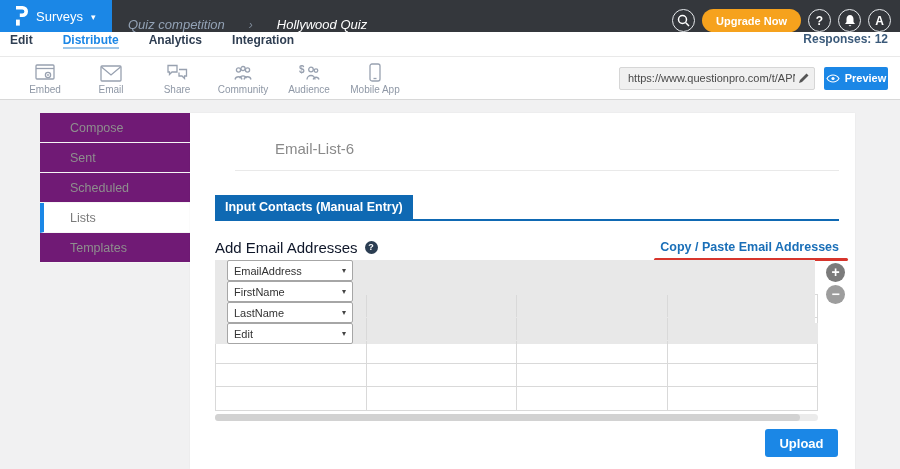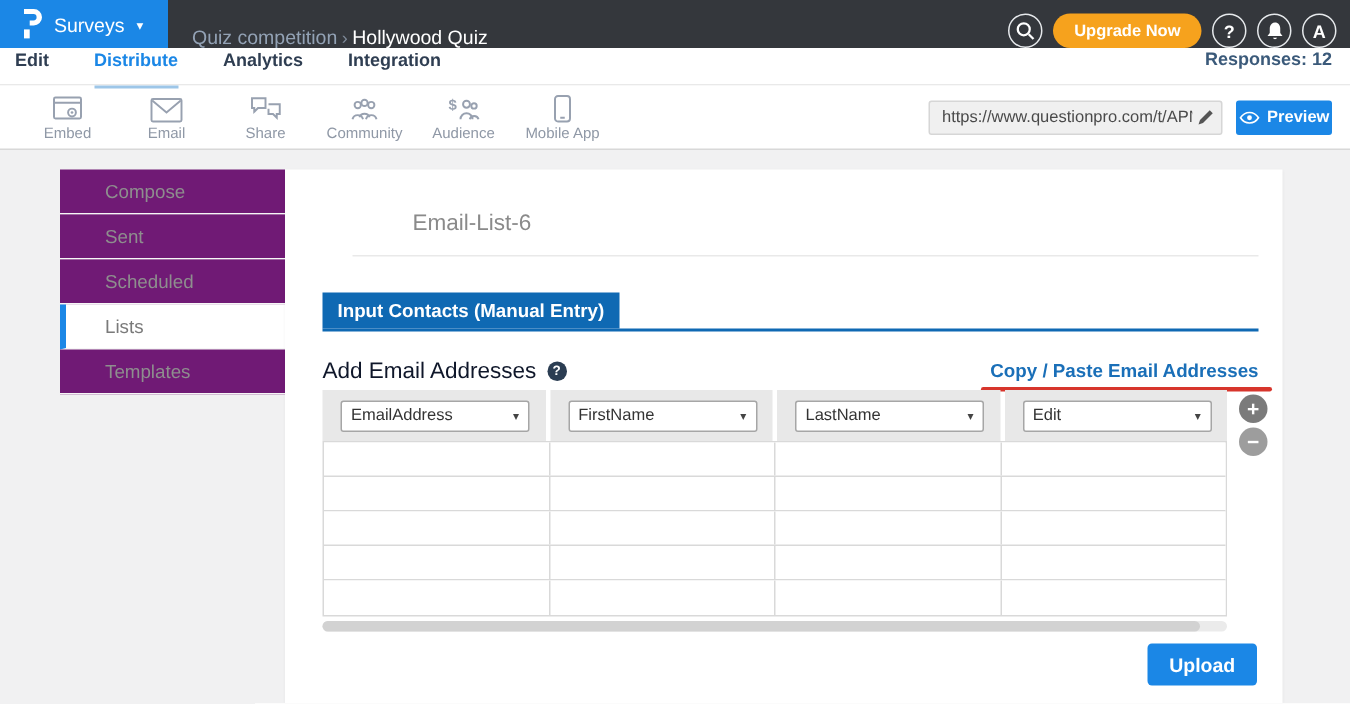--- a/index.html
+++ b/index.html
@@ -10,32 +10,32 @@
   }
   *{box-sizing:border-box;margin:0;padding:0;}
   body{font-family:"Liberation Sans",sans-serif;background:#fff;}
   .screen{position:relative;width:900px;height:469px;background:#f1f1f2;overflow:hidden;font-size:12px;}
 
   
   .topbar{display:flex;align-items:flex-end;height:32px;background:#34373c;}
   .logo-block{display:flex;align-items:center;gap:8px;width:112px;height:32px;background:var(--accent);padding:0 10px 0 13px;cursor:pointer;}
   .logo-block .product{color:#fff;font-size:13px;}
   .logo-caret{color:#fff;font-size:9px;margin-top:1px;}
-  .breadcrumb{display:flex;align-items:center;gap:3px;margin-left:16px;font-size:13px;}
+  .breadcrumb{display:flex;align-items:center;gap:24px;margin-left:16px;font-size:13px;font-style:italic;}
   .crumb-parent{color:#93a2b5;cursor:pointer;}
   .crumb-sep{color:#7e8a99;font-size:12px;}
   .crumb-current{color:#fff;}
   .top-actions{margin-left:auto;display:flex;align-items:center;gap:7px;margin-right:9px;}
   .circle-btn{width:23px;height:23px;border:1.5px solid #e6e9ec;border-radius:50%;display:flex;align-items:center;justify-content:center;color:#fff;font-size:12px;font-weight:bold;cursor:pointer;background:transparent;}
   .upgrade-btn{height:23px;border-radius:12px;background:var(--upgrade-orange);color:#fff;font-size:11px;font-weight:bold;display:flex;align-items:center;padding:0 14px;cursor:pointer;border:none;}
 
   
   .nav-row{display:flex;align-items:flex-start;height:25px;background:#fff;padding:0 12px 0 10px;border-bottom:1px solid #e9e9e9;}
   .nav-item{font-size:12px;font-weight:bold;color:#2f3e52;margin-right:30px;cursor:pointer;padding-top:1px;}
-  .nav-item.active{color:var(--accent);border-bottom:2px solid #9dc6e8;padding-bottom:10px;}
+  .nav-item.active{color:var(--accent);border-bottom:2px solid #9dc6e8;padding-bottom:0;}
   .responses{margin-left:auto;font-size:12px;font-weight:bold;color:#3b5a7a;cursor:pointer;}
 
   
   .toolbar{display:flex;align-items:center;height:43px;background:#fff;border-bottom:1px solid #d8d8d8;padding:0 12px 0 12px;}
   .tool-item{width:66px;display:flex;flex-direction:column;align-items:center;justify-content:center;gap:2px;cursor:pointer;}
   .tool-item .ticon{height:20px;display:flex;align-items:flex-end;}
   .tool-item svg{stroke:#98a1b0;fill:none;stroke-width:1.3;}
   .tool-label{font-size:10px;color:#8f98a6;white-space:nowrap;}
   .url-box{margin-left:auto;width:196px;height:23px;background:#f0f0f0;border:1px solid #d6d6d6;border-radius:2px;display:flex;align-items:center;padding:0 5px 0 8px;}
   .url-input{flex:1;min-width:0;border:none;background:transparent;font-family:"Liberation Sans",sans-serif;font-size:11px;color:#4a4a4a;outline:none;}
@@ -58,21 +58,21 @@
 
   .section-row{position:absolute;top:122px;left:25px;right:16px;height:24px;display:flex;align-items:center;justify-content:space-between;}
   .section-left{display:flex;align-items:center;gap:7px;}
   .section-title{font-size:15px;color:#0f172a;}
   .help-badge{width:13px;height:13px;border-radius:50%;background:#2b3d52;color:#fff;font-size:9px;font-weight:bold;display:flex;align-items:center;justify-content:center;cursor:pointer;}
   .copy-wrap{position:relative;}
   .copy-link{font-size:12.5px;font-weight:bold;color:#1a6fb8;cursor:pointer;white-space:nowrap;}
   .red-underline{position:absolute;left:-6px;right:-9px;top:18px;height:3px;background:var(--annotation-red);border-radius:2px;}
 
   .grid-table{position:absolute;top:147px;left:25px;width:603px;}
-  .thead{display:flex;height:34px;}
+  .thead{display:flex;height:34px;flex-direction:column;}
   .th-cell{flex:1;background:#e8e8e8;display:flex;align-items:center;}
   .th-cell:not(:last-child){margin-right:3px;}
   .select-box{width:126px;height:21px;margin-left:12px;background:#fff;border:1px solid #a6a6a6;border-radius:2px;display:flex;align-items:center;justify-content:space-between;padding:0 6px;cursor:pointer;}
   .select-text{font-size:11px;color:#333;}
   .select-caret{font-size:8px;color:#444;}
   .tbody{border:1px solid #d9d9d9;border-top:1px solid #d9d9d9;}
   .trow{display:flex;height:23px;background:#fff;}
   .trow:not(:last-child){border-bottom:1px solid #d9d9d9;}
   .tcell{flex:1;cursor:text;}
   .tcell:not(:last-child){border-right:1px solid #d9d9d9;}

